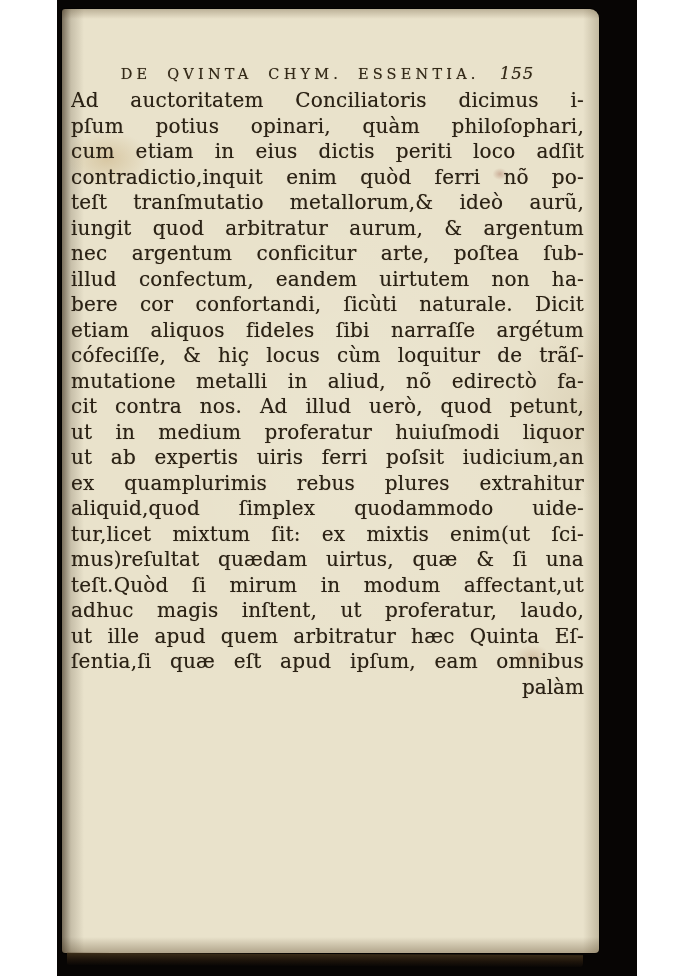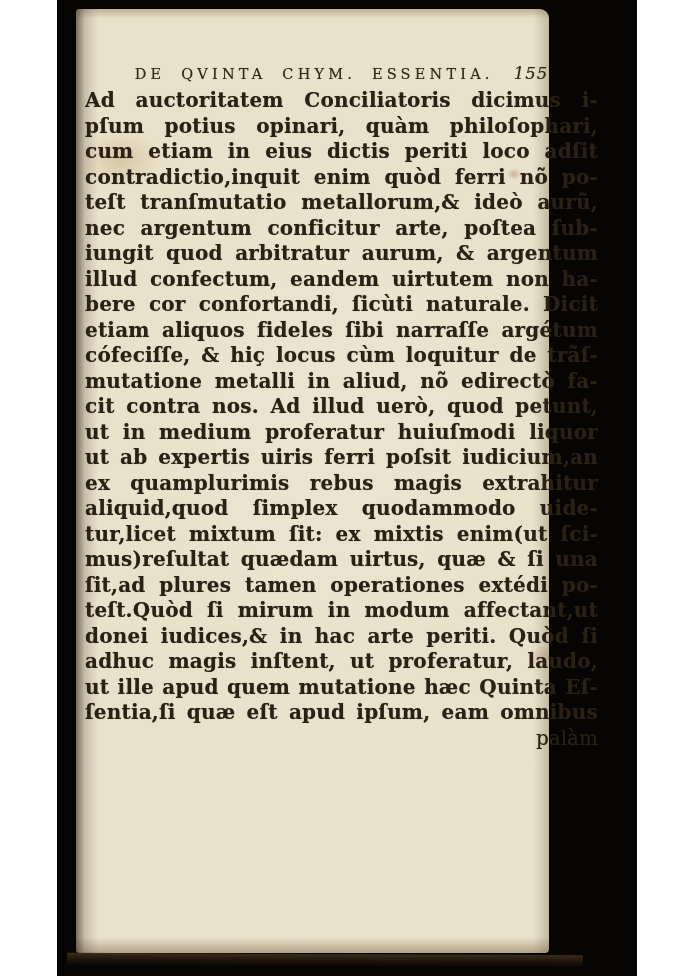--- a/index.html
+++ b/index.html
@@ -14,35 +14,34 @@
   
   .scan {
     position: absolute; left: 57px; top: 0;
     width: 580px; height: 976px;
     background: #070504;
   }
 
   
   .page {
     position: absolute; left: 5px; top: 9px;
-    width: 473px; height: 944px;
+    width: 537px; height: 944px;
     border-radius: 3px 9px 4px 3px;
     background:
       radial-gradient(ellipse 60px 40px at 45px 150px, rgba(170,130,60,0.28), transparent 70%),
       radial-gradient(ellipse 90px 120px at 520px 400px, rgba(150,125,80,0.14), transparent 75%),
       radial-gradient(ellipse 26px 18px at 470px 648px, rgba(165,120,80,0.30), transparent 70%),
       radial-gradient(ellipse 10px 8px at 438px 165px, rgba(150,80,60,0.35), transparent 75%),
       radial-gradient(ellipse 230px 320px at 55% 45%, rgba(255,255,250,0.10), transparent 80%),
       linear-gradient(90deg, rgba(45,32,16,0.60) 0px, rgba(45,32,16,0.18) 9px, rgba(45,32,16,0.0) 22px),
       linear-gradient(270deg, rgba(95,80,50,0.28) 0px, rgba(95,80,50,0.0) 16px),
       linear-gradient(180deg, rgba(85,65,35,0.30) 0px, rgba(85,65,35,0.0) 10px),
       linear-gradient(0deg, rgba(85,65,35,0.38) 0px, rgba(85,65,35,0.0) 16px),
       #e9e2cb;
     box-shadow: 0 0 0 1px rgba(0,0,0,0.55);
-    margin-left: 14px;
   }
 
   
   .page-edge {
     position: absolute; left: 10px; top: 954px;
     width: 516px; height: 12px;
     background: linear-gradient(180deg, #3a2c18 0%, #1d140b 55%, #0a0705 100%);
     transform: rotate(0.25deg);
     border-radius: 0 0 4px 2px;
   }
@@ -71,21 +70,20 @@
     position: absolute; left: 0; top: 79px; width: 513px;
   }
   .line {
     height: 25.5px; line-height: 25.5px;
     font-size: 20px; letter-spacing: 0.2px;
     text-align: justify;
     -moz-text-align-last: justify;
     text-align-last: justify;
     text-shadow: 0 0 0.7px rgba(43,33,20,0.5);
     overflow: hidden;
-    font-weight: bold;
   }
   .catchword-line {
     height: 25.5px; line-height: 25.5px;
     font-size: 20px;
     text-align: right;
     text-shadow: 0 0 0.7px rgba(43,33,20,0.5);
     padding-left: 9px;
   }
 </style>
 </head>
@@ -100,39 +98,37 @@
           <span>DE QVINTA CHYM. ESSENTIA.</span>
           <span class="pageno">155</span>
         </div>
 
         <div class="bodytext">
           <div class="line">Ad auctoritatem Conciliatoris dicimus i-</div>
           <div class="line">pſum potius opinari, quàm philoſophari,</div>
           <div class="line">cum etiam in eius dictis periti loco adſit</div>
           <div class="line">contradictio,inquit enim quòd ferri nõ po-</div>
           <div class="line">teſt tranſmutatio metallorum,&amp; ideò aurũ,</div>
+          <div class="line">iungit quod arbitratur aurum, &amp; argentum</div>
           <div class="line">nec argentum conficitur arte, poſtea ſub-</div>
-          <div class="line">iungit quod arbitratur aurum, &amp; argentum</div>
           <div class="line">illud confectum, eandem uirtutem non ha-</div>
           <div class="line">bere cor confortandi, ſicùti naturale. Dicit</div>
           <div class="line">etiam aliquos fideles ſibi narraſſe argétum</div>
           <div class="line">cófeciſſe, &amp; hiç locus cùm loquitur de trãſ-</div>
           <div class="line">mutatione metalli in aliud, nõ edirectò fa-</div>
           <div class="line">cit contra nos. Ad illud uerò, quod petunt,</div>
           <div class="line">ut in medium proferatur huiuſmodi liquor</div>
           <div class="line">ut ab expertis uiris ferri poſsit iudicium,an</div>
-          <div class="line">ex quamplurimis rebus magis extrahitur</div>
+          <div class="line">ex quamplurimis rebus plures extrahitur</div>
           <div class="line">aliquid,quod ſimplex quodammodo uide-</div>
           <div class="line">tur,licet mixtum ſit: ex mixtis enim(ut ſci-</div>
           <div class="line">mus)reſultat quædam uirtus, quæ &amp; ſi una</div>
-          <div class="line">ſit,ad plures tamen operationes extédi po-</div>
           <div class="line">teſt.Quòd ſi mirum in modum affectant,ut</div>
-          <div class="line">donei iudices,&amp; in hac arte periti. Quòd ſi</div>
           <div class="line">adhuc magis inſtent, ut proferatur, laudo,</div>
-          <div class="line">ut ille apud quem mutatione hæc Quinta Eſ-</div>
+          <div class="line">ut ille apud quem arbitratur hæc Quinta Eſ-</div>
           <div class="line">ſentia,ſi quæ eſt apud ipſum, eam omnibus</div>
           <div class="catchword-line">palàm</div>
         </div>
 
       </div>
     </div>
     <div class="page-edge"></div>
   </div>
 </div>
 

